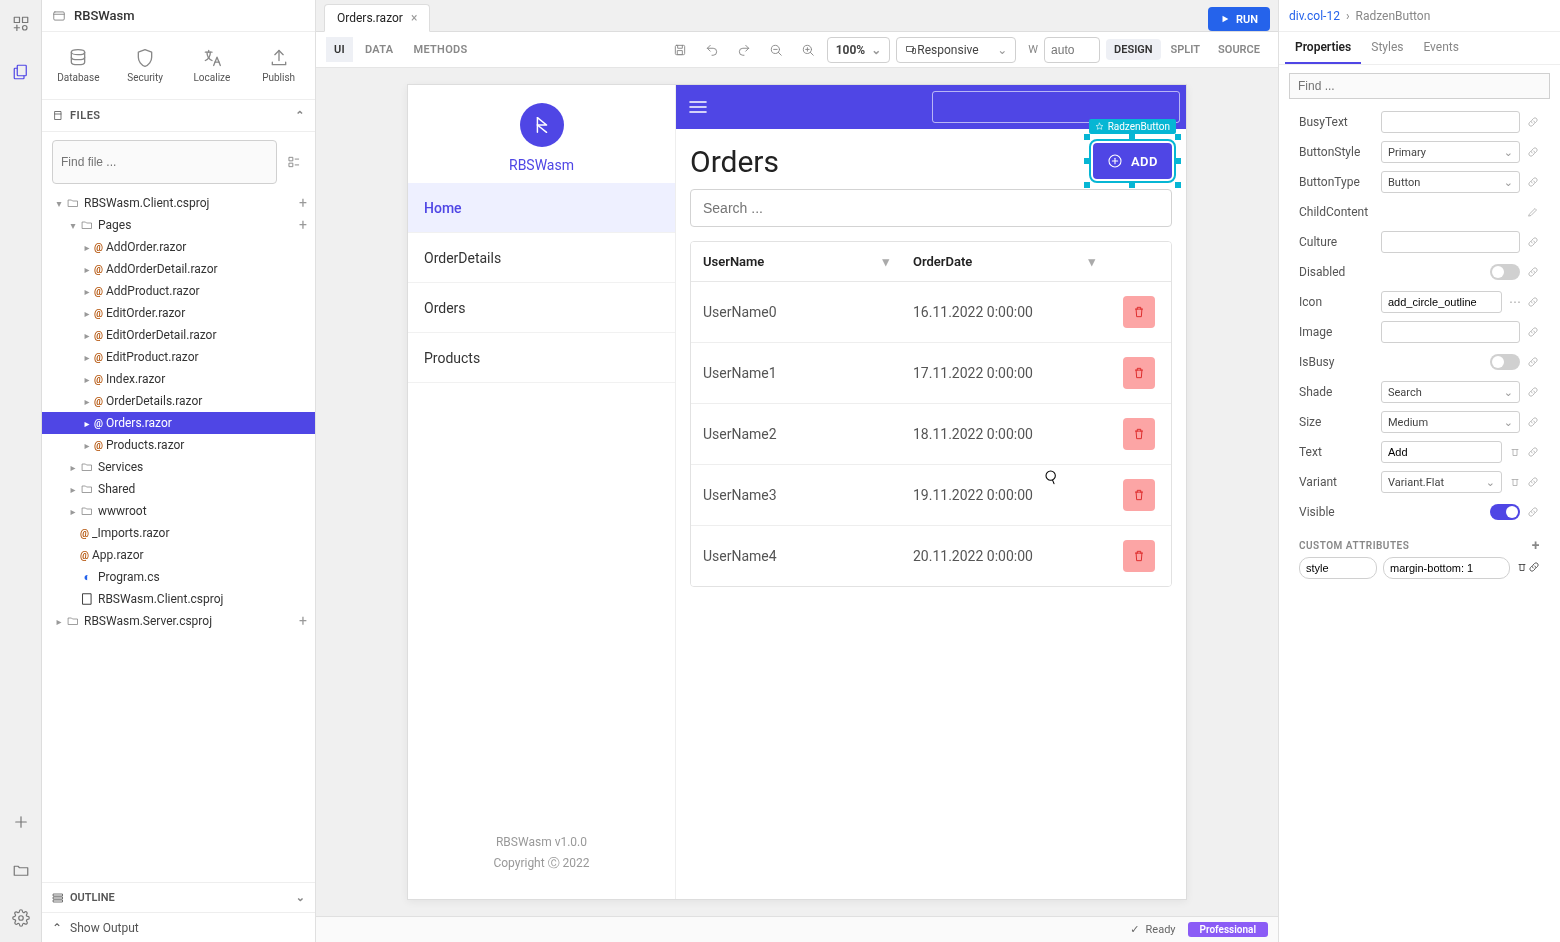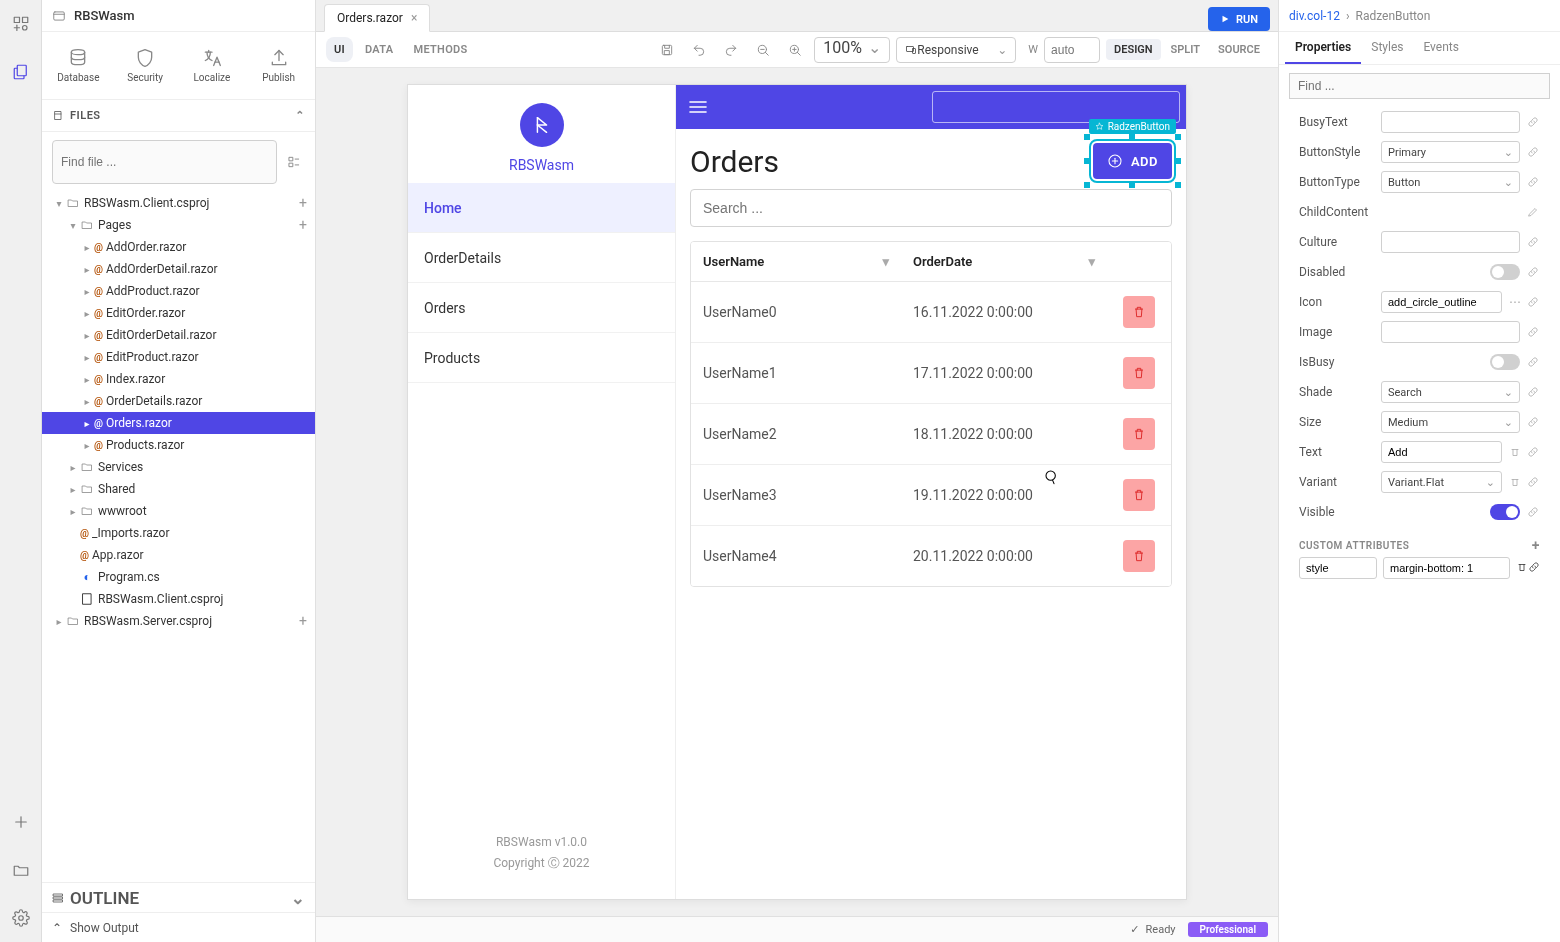--- a/index.html
+++ b/index.html
@@ -34,39 +34,39 @@
 .tree-row.selected .twist { color:#fff; }
 .tree-row .ficon { width:14px; height:14px; margin-right:4px; display:inline-flex; align-items:center; justify-content:center; }
 .tree-row .plus { margin-left:auto; margin-right:8px; color:#999; font-size:14px; }
 .indent-1 { padding-left: 10px; }
 .indent-2 { padding-left: 24px; }
 .indent-3 { padding-left: 38px; }
 .folder svg, .file svg { width:12px; height:12px; }
 .folder { color:#888; }
 .razor-badge { color:#b45309; font-weight:600; font-size:10px; margin-right:3px; }
 .tree-row.selected .razor-badge { color:#fff; }
-.outline-hdr { display:flex; align-items:center; gap:6px; padding:0 10px; height:30px; font-size:17px; font-weight:600; color:#555; border-top:1px solid #eee; }
+.outline-hdr { display:flex; align-items:center; gap:6px; padding:0 10px; height:30px; font-size:11px; font-weight:600; color:#555; border-top:1px solid #eee; }
 .outline-hdr .chev { margin-left:auto; color:#888; }
 .show-output { height:30px; display:flex; align-items:center; gap:8px; padding:0 10px; border-top:1px solid #eee; font-size:12px; color:#555; }
 
 
 .center { flex:1; display:flex; flex-direction:column; background:#f0f0f0; min-width:0; }
 .tabbar { height:32px; display:flex; align-items:flex-end; padding:0 8px; border-bottom:1px solid #ddd; background:#f0f0f0; }
 .tab { display:flex; align-items:center; gap:8px; padding:6px 12px; font-size:12px; color:#555; border-bottom:2px solid transparent; }
 .tab.active { color:#222; background:#fff; border:1px solid #ddd; border-bottom:1px solid #fff; border-radius:4px 4px 0 0; margin-bottom:-1px; }
 .tab .close { color:#999; cursor:pointer; }
 .run-btn { margin-left:auto; background:#2563eb; color:#fff; height:24px; padding:0 12px; border-radius:4px; display:flex; align-items:center; gap:6px; font-size:11px; font-weight:600; cursor:pointer; }
 .subbar { height:36px; display:flex; align-items:center; padding:0 10px; gap:6px; background:#fff; border-bottom:1px solid #e5e5e5; }
 .mode-tabs { display:flex; gap:4px; }
-.mode-tab { font-size:11px; font-weight:600; color:#888; padding:6px 8px; border-radius:8px; cursor:pointer; letter-spacing:.3px; }
+.mode-tab { font-size:11px; font-weight:600; color:#888; padding:6px 8px; border-radius:0; cursor:pointer; letter-spacing:.3px; }
 .mode-tab.active { background:#eef0f5; color:#333; }
 .subbar .gap { flex:1; }
 .sub-icon { width:26px; height:26px; display:flex; align-items:center; justify-content:center; color:#888; border-radius:4px; }
 .sub-icon svg { width:14px; height:14px; }
-.zoom-sel { display:flex; gap:6px; border:1px solid #d0d0d0; border-radius:4px; padding:0 8px; height:26px; font-size:16px; color:#444; background:#fff; }
+.zoom-sel { display:flex; align-items:center; gap:6px; border:1px solid #d0d0d0; border-radius:4px; padding:0 8px; height:26px; font-size:12px; color:#444; background:#fff;font-weight:bold; }
 .resp-sel { display:flex; align-items:center; border:1px solid #d0d0d0; border-radius:4px; padding:0 8px; height:26px; font-size:12px; color:#444; background:#fff; min-width:120px; }
 .w-lbl { font-size:11px; color:#888; margin-left:6px; }
 .w-inp { width:56px; height:26px; border:1px solid #d0d0d0; border-radius:4px; padding:0 6px; font-size:12px; background:#fff; }
 .view-tabs { margin-left:auto; display:flex; gap:2px; }
 .view-tab { font-size:11px; font-weight:600; color:#888; padding:4px 8px; border-radius:4px; cursor:pointer; }
 .view-tab.active { background:#eef0f5; color:#333; }
 
 .canvas-wrap { flex:1; overflow:auto; padding:16px; display:flex; justify-content:center; }
 .device { width:780px; min-height:700px; background:#fff; border:1px solid #ddd; box-shadow:0 2px 8px rgba(0,0,0,.06); display:flex; }
 .dev-side { width:268px; border-right:1px solid #eee; display:flex; flex-direction:column; }
@@ -125,21 +125,21 @@
 .prop-row input[type=text] { width:100%; height:22px; border:1px solid #d0d0d0; border-radius:3px; padding:0 6px; font-size:11px; background:#fff; }
 .prop-row .sel-box { width:100%; height:22px; border:1px solid #d0d0d0; border-radius:3px; padding:0 6px; font-size:11px; background:#fff; display:flex; align-items:center; justify-content:space-between; color:#444; }
 .prop-row .icons { display:flex; gap:4px; color:#aaa; flex-shrink:0; }
 .prop-row .icons span { width:14px; height:14px; display:flex; align-items:center; justify-content:center; cursor:pointer; }
 .toggle { width:30px; height:16px; border-radius:8px; background:#d0d0d0; position:relative; cursor:pointer; }
 .toggle::after { content:''; position:absolute; width:12px; height:12px; border-radius:50%; background:#fff; top:2px; left:2px; transition:left .15s; }
 .toggle.on { background:#4f46e5; }
 .toggle.on::after { left:16px; }
 .sect-ca { font-size:10px; font-weight:600; color:#888; letter-spacing:.5px; margin:10px 0 4px; display:flex; align-items:center; justify-content:space-between; }
 .ca-row { display:flex; gap:6px; align-items:center; }
-.ca-row input { height:22px; border:1px solid #d0d0d0; border-radius:3px; padding:0 6px; font-size:11px; }
+.ca-row input { height:22px; border:1px solid #d0d0d0; border-radius:10px; padding:0 6px; font-size:11px; }
 .ca-row .k { width:78px; }
 .ca-row .v { flex:1; min-width:0; }
 
 
 .status { height:26px; border-top:1px solid #e0e0e0; background:#fafafa; display:flex; align-items:center; padding:0 10px; font-size:11px; color:#666; }
 .status .gap { flex:1; }
 .status .ready { display:flex; align-items:center; gap:6px; }
 .status .pro { background:#8b5cf6; color:#fff; padding:2px 12px; border-radius:3px; font-size:10px; font-weight:600; margin-left:12px; }
 
 svg { stroke:currentColor; fill:none; stroke-width:1.6; stroke-linecap:round; stroke-linejoin:round; }

